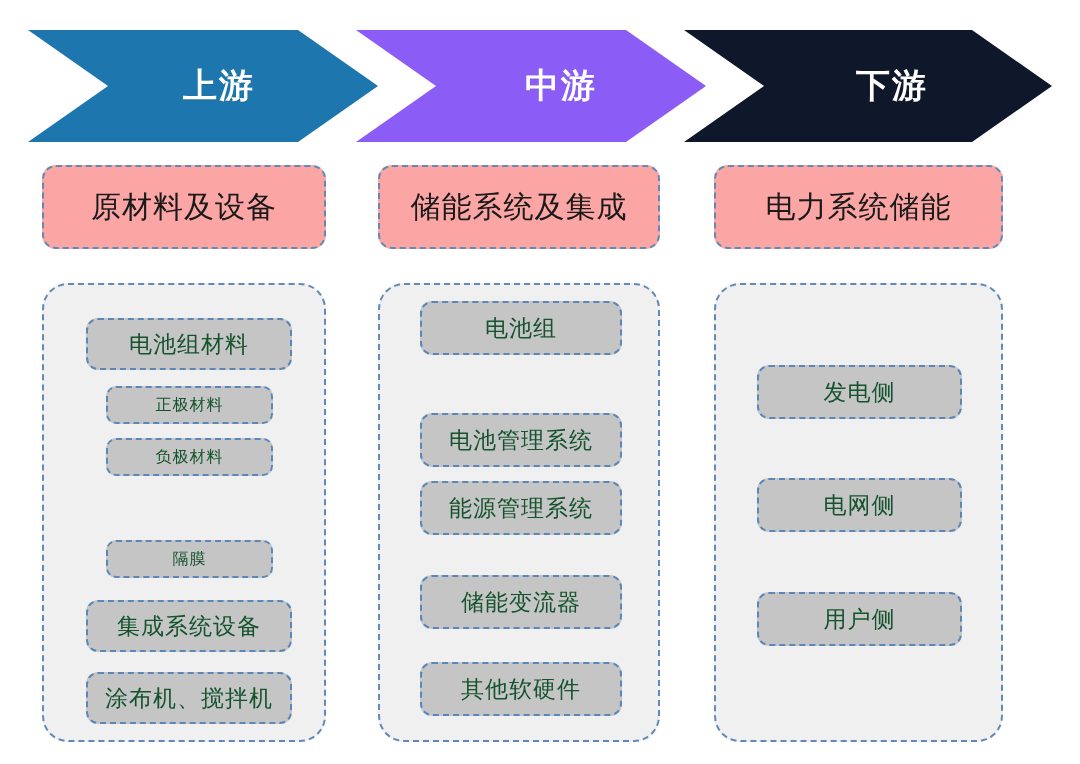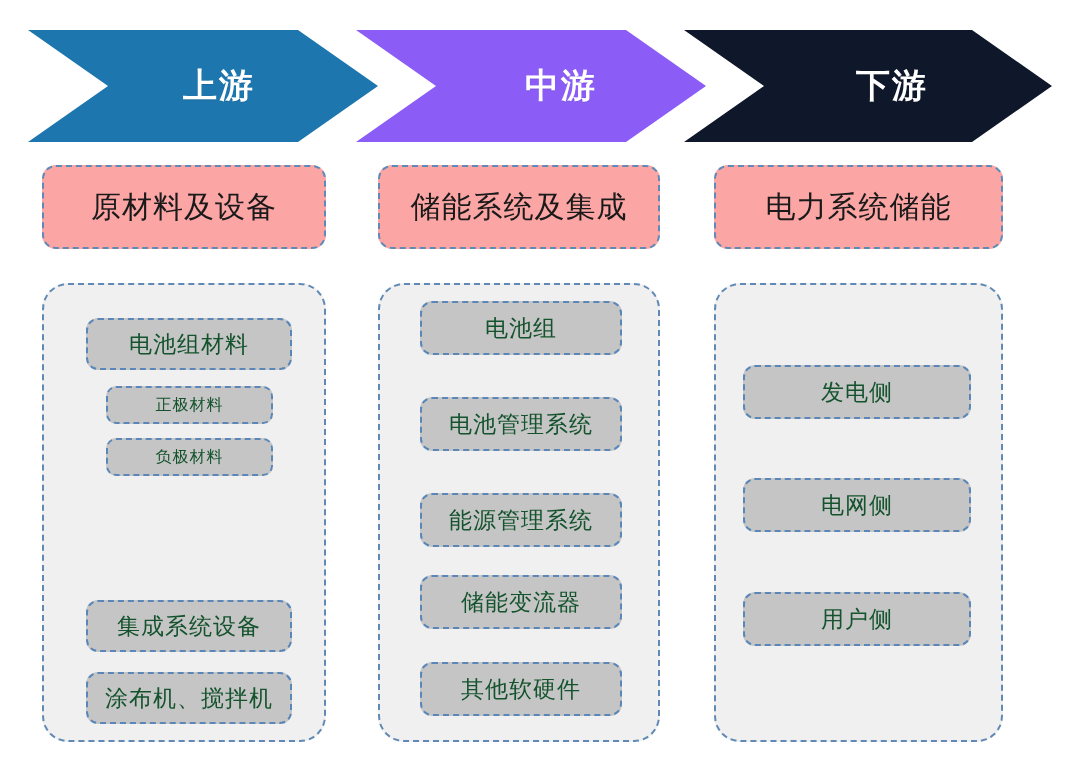--- a/index.html
+++ b/index.html
@@ -135,27 +135,27 @@
   #item-l-2 { top: 153px; }
   #item-l-3 { top: 205px; }
   #item-l-4 { top: 255px; }
   #item-l-5 { top: 315px; }
   #item-l-6 { top: 387px; }
 
   
   .m-main { left: 40px; width: 202px; height: 54px; }
   .m-main .item-label { font-size: 23px; }
   #item-m-0 { top: 16px; }
-  #item-m-1 { top: 112px; }
-  #item-m-2 { top: 208px; }
+  #item-m-1 { top: 128px; }
+  #item-m-2 { top: 196px; }
   #item-m-3 { top: 290px; }
   #item-m-4 { top: 377px; }
 
   
-  .r-main { left: 27px; width: 228px; height: 54px; }
+  .r-main { left: 41px; width: 205px; height: 54px; }
   .r-main .item-label { font-size: 23px; }
   #item-r-0 { top: 80px; }
   #item-r-1 { top: 193px; }
   #item-r-2 { top: 307px; }
 </style>
 </head>
 <body>
 
 <div id="chevron-band">
   <div class="chevron" id="chevron-0">
@@ -176,20 +176,23 @@
   <div class="panel">
     <div class="item l-main" id="item-l-0">
       <span class="item-label">电池组材料</span>
     </div>
     <div class="item l-sub" id="item-l-1">
       <span class="item-label">正极材料</span>
     </div>
     <div class="item l-sub" id="item-l-2">
       <span class="item-label">负极材料</span>
     </div>
+    <div class="item l-sub" id="item-l-4">
+      <span class="item-label">隔膜</span>
+    </div>
     <div class="item l-main" id="item-l-5">
       <span class="item-label">集成系统设备</span>
     </div>
     <div class="item l-main" id="item-l-6">
       <span class="item-label">涂布机、搅拌机</span>
     </div>
   </div>
 </div>
 
 <div class="column" id="column-1">

